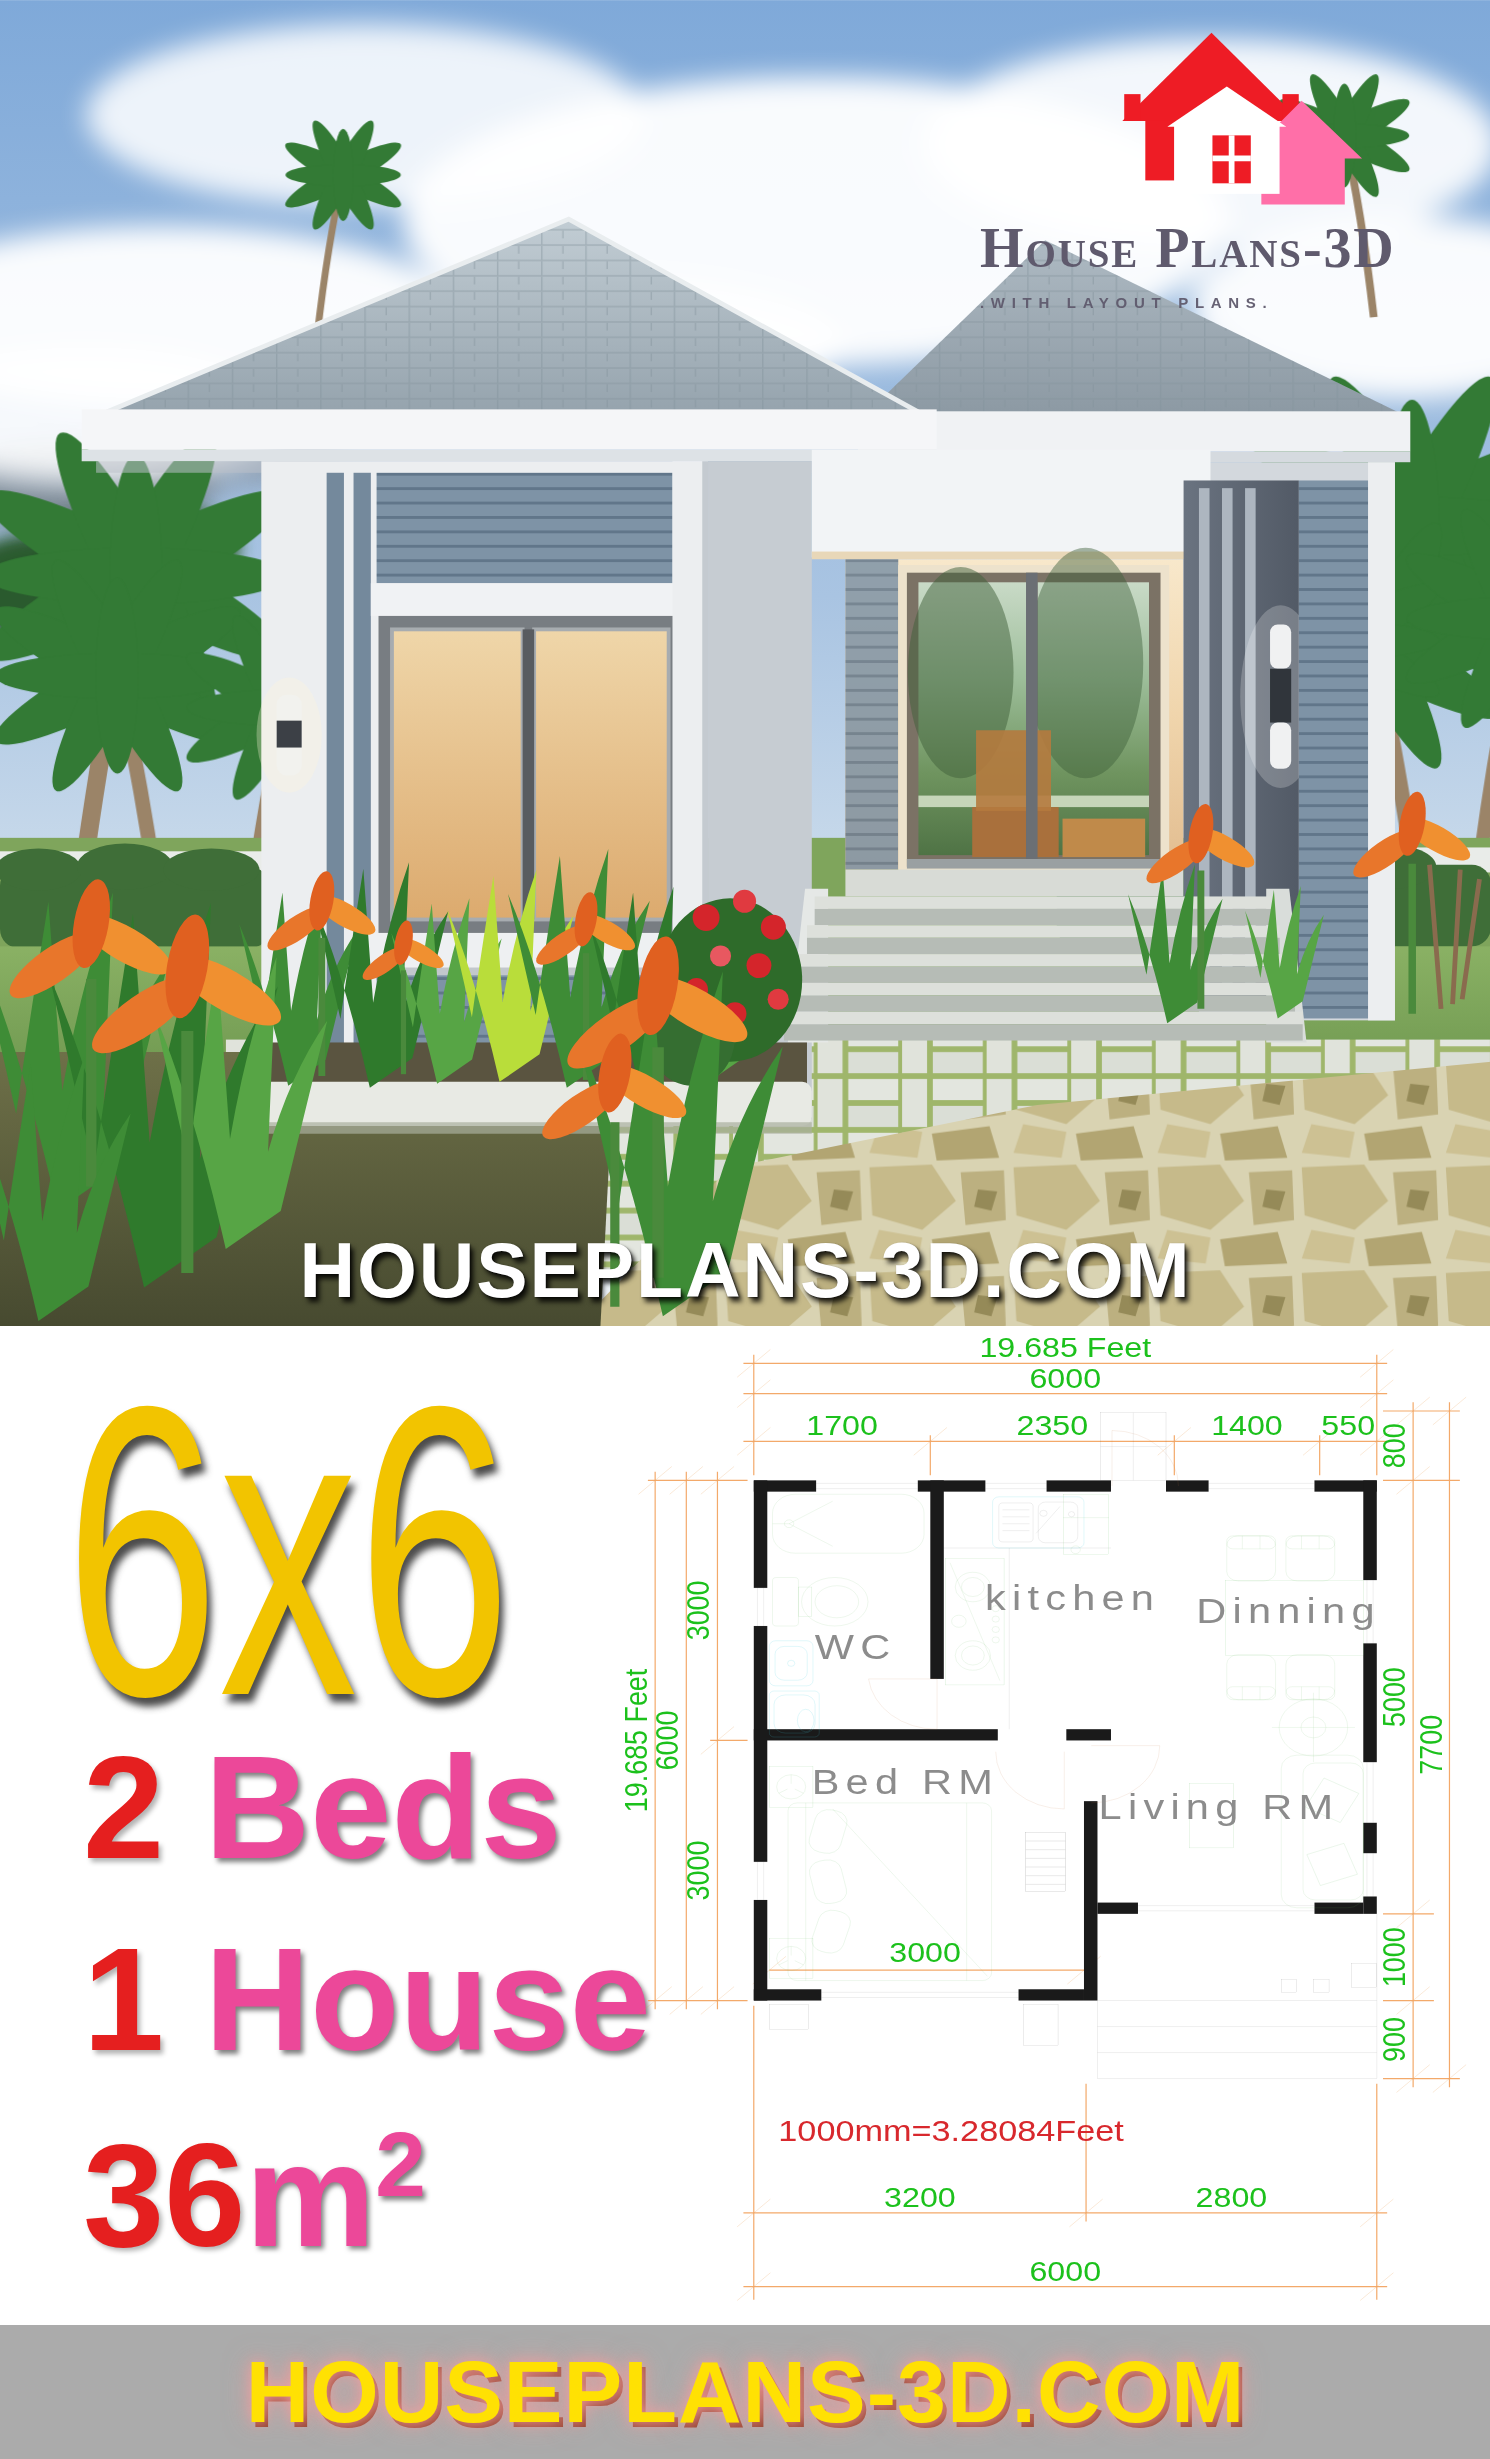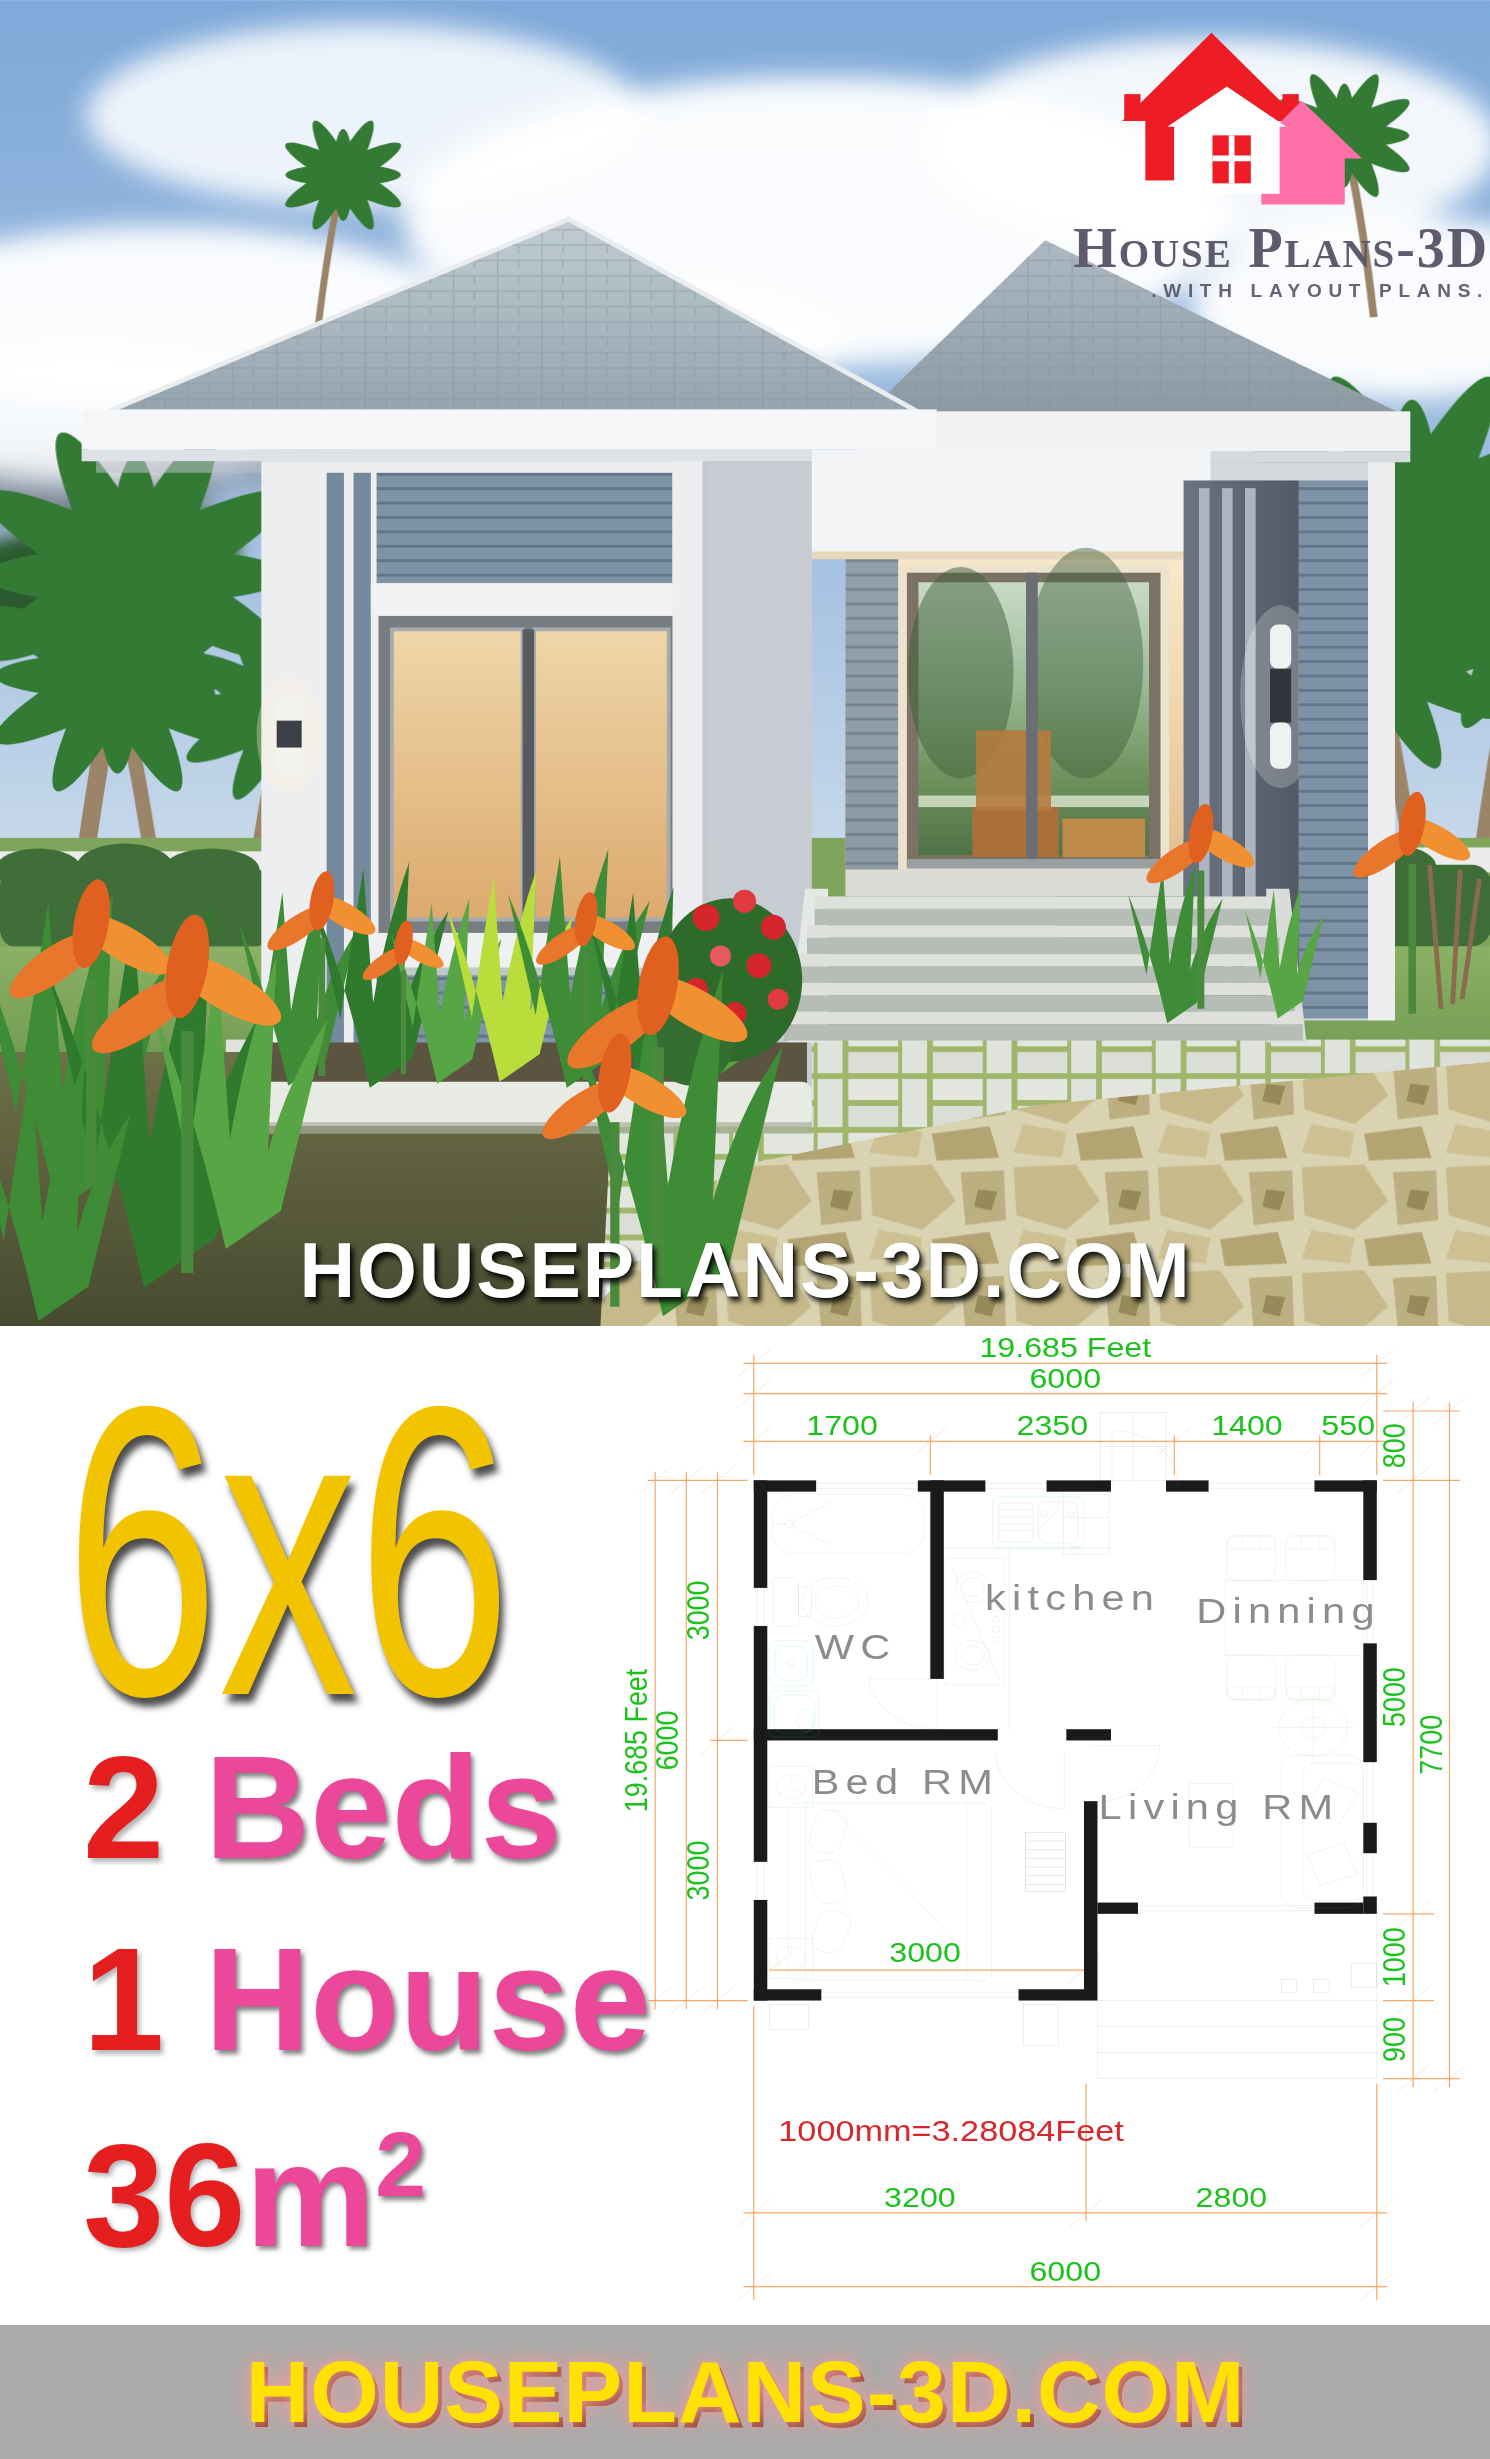--- a/index.html
+++ b/index.html
@@ -6,24 +6,24 @@
   .canvas{position:relative;width:1491px;height:2459px;overflow:hidden;background:#fff;
           font-family:"Liberation Sans",sans-serif;}
   .abs{position:absolute;}
   svg{display:block;}
   
   .photo{left:0;top:0;width:1491px;height:1326px;}
   .watermark{left:0;top:1226px;width:1491px;text-align:center;
      font-size:77px;font-weight:700;letter-spacing:1.9px;color:#ffffff;
      text-shadow:3.8px 4.8px 5.8px rgba(0,0,0,.8), 1px 1px 1.9px rgba(0,0,0,.6);}
   
-  .logo{left:980px;top:27px;width:509px;text-align:right;}
+  .logo{left:980px;top:27px;width:509px;text-align:left;}
   .logo-title{margin-top:1.9px;font-family:"Liberation Serif",serif;font-weight:700;
      font-variant:small-caps;font-size:56px;letter-spacing:1.9px;color:#5F5A6D;}
-  .logo-sub{margin-top:0;font-size:19px;font-weight:700;letter-spacing:6.7px;color:#5F5A6D;opacity:.95;}
+  .logo-sub{margin-top:14px;font-size:15px;font-weight:700;letter-spacing:6.7px;color:#5F5A6D;opacity:.95;}
   
   .size-title{left:65px;top:1345px;font-size:413px;line-height:1;font-weight:400;
      color:#F2C400;transform:scaleX(.67);transform-origin:left top;white-space:nowrap;
      text-shadow:6.7px 8.6px 8.6px rgba(45,45,45,.85);}
   .spec{left:83px;width:576px;font-size:146px;line-height:1;white-space:nowrap;}
   .spec .num{color:#E51F1F;font-weight:600;text-shadow:2.9px 3.8px 5.8px rgba(0,0,0,.3);}
   .spec .word{color:#ec4899;font-weight:700;text-shadow:2.9px 3.8px 4.8px rgba(0,0,0,.5);}
   .spec sup{font-size:91px;vertical-align:super;}
   .r1{top:1735px;} .r2{top:1927px;} .r3{top:2119px;}
   

